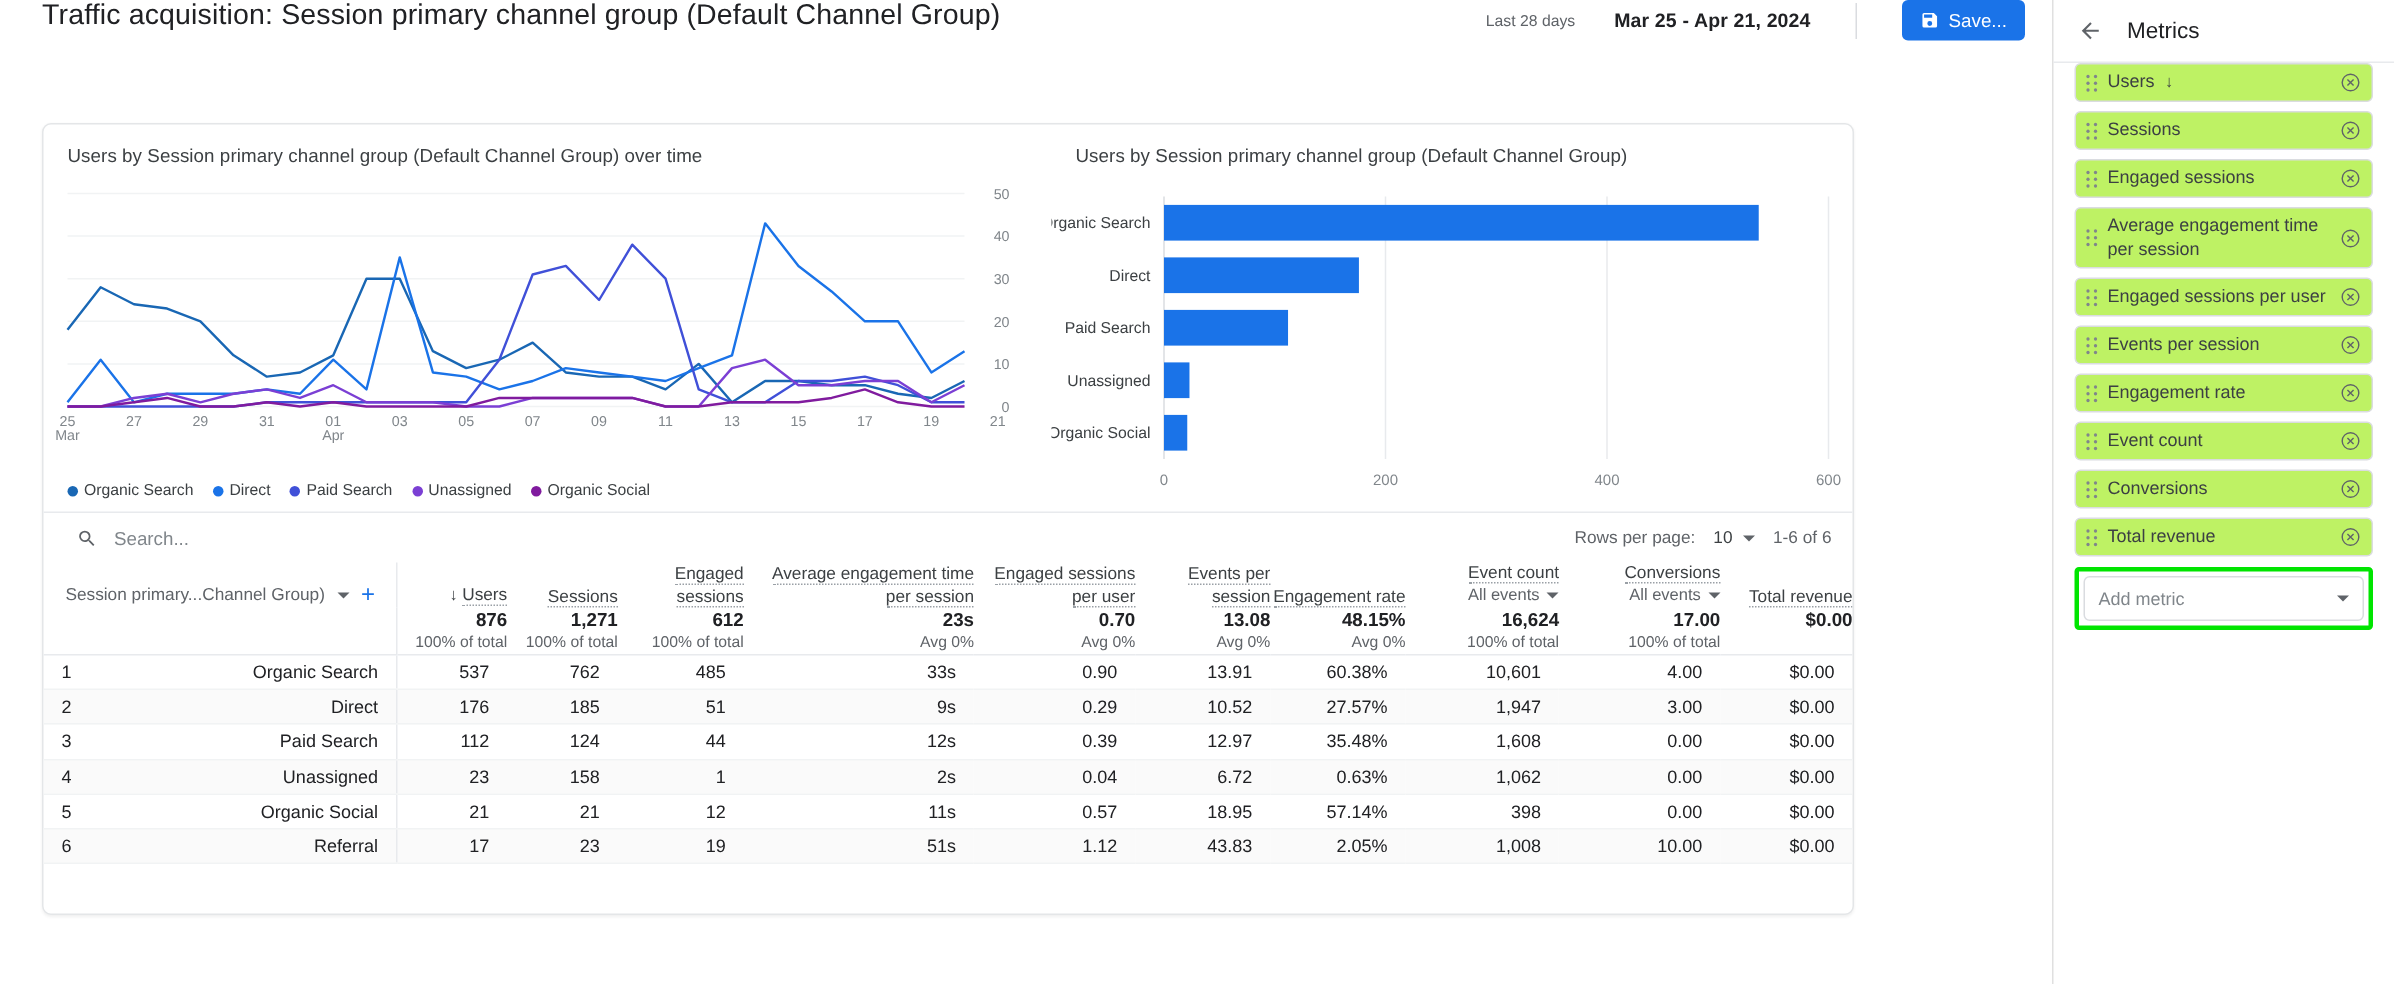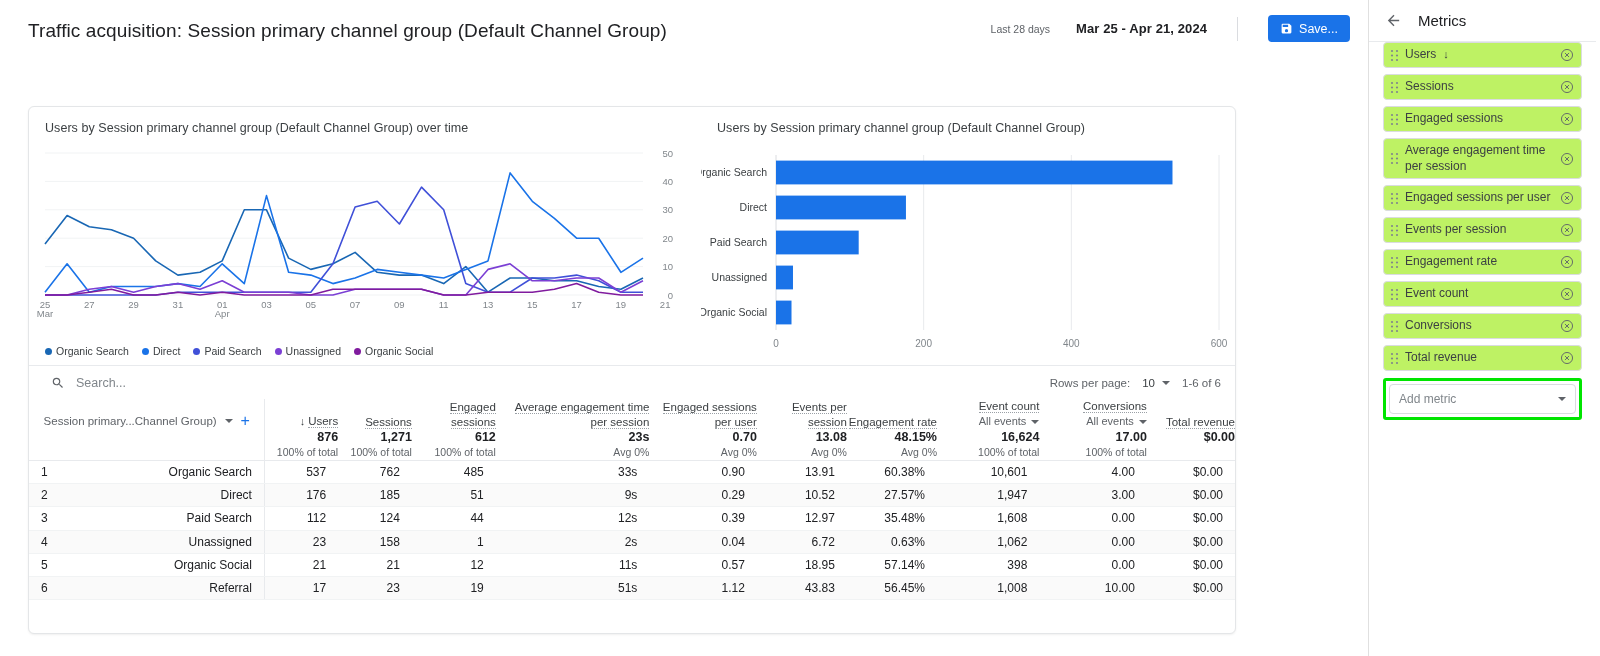--- a/index.html
+++ b/index.html
@@ -11,37 +11,37 @@
     font-size:13px; overflow:hidden;
     display:flex;
   }
   
   .main { width:1368px; height:656px; position:relative; background:#fff; }
 
   .back-row { display:flex; align-items:center; gap:9px; padding:8px 0 0 28px; height:26px; }
   .back-arrow { width:16px; height:16px; display:block; }
   .back-label { color:#1a73e8; font-size:12.5px; letter-spacing:.1px; }
 
-  .title-row { display:flex; align-items:flex-end; justify-content:space-between; padding:0 18px 0 28px; height:42px; }
+  .title-row { display:flex; align-items:flex-start; justify-content:space-between; padding:0 18px 0 28px; height:42px; }
   .page-title { font-size:19px; font-weight:400; color:#202124; letter-spacing:.1px; }
   .title-right { display:flex; align-items:center; gap:26px; }
   .daterange-sub { font-size:10.5px; color:#5f6368; }
   .daterange-main { font-size:13px; color:#202124; font-weight:700; letter-spacing:.1px; }
   .vrule { width:1px; height:24px; background:#dadce0; margin:0 4px; }
   .save-btn {
     display:flex; align-items:center; gap:6px;
     background:#1a73e8; color:#fff; border:none; border-radius:4px;
     height:27px; padding:0 12px; font-size:12.5px;
     font-family:"Liberation Sans", sans-serif; cursor:pointer;
   }
   .save-icon { width:13px; height:13px; display:block; }
 
   
   .card {
-    position:absolute; left:28px; top:106px; width:1208px; height:528px;
+    position:absolute; left:28px; top:82px; width:1208px; height:528px;
     background:#fff; border:1px solid #e4e6e8; border-radius:6px;
     box-shadow:0 1px 2px rgba(60,64,67,.08);
     overflow:hidden;
   }
 
   .charts { display:flex; height:258px; }
   .chart-pane { position:relative; }
   .chart-pane.left { width:672px; }
   .chart-pane.right { width:536px; }
   .chart-title { font-size:12.5px; color:#3c4043; padding:14px 0 0 16px; letter-spacing:.05px; }
@@ -370,21 +370,21 @@
           </tr>
           <tr class="data-row">
             <td class="idx">6</td>
             <td class="name">Referral</td>
             <td class="vsep">17</td>
             <td>23</td>
             <td>19</td>
             <td>51s</td>
             <td>1.12</td>
             <td>43.83</td>
-            <td>56.45%</td>
+            <td>2.05%</td>
             <td>1,008</td>
             <td>10.00</td>
             <td>$0.00</td>
           </tr>
         </tbody>
     </table>
   </div>
 </div>
 
 <div class="sidebar">

